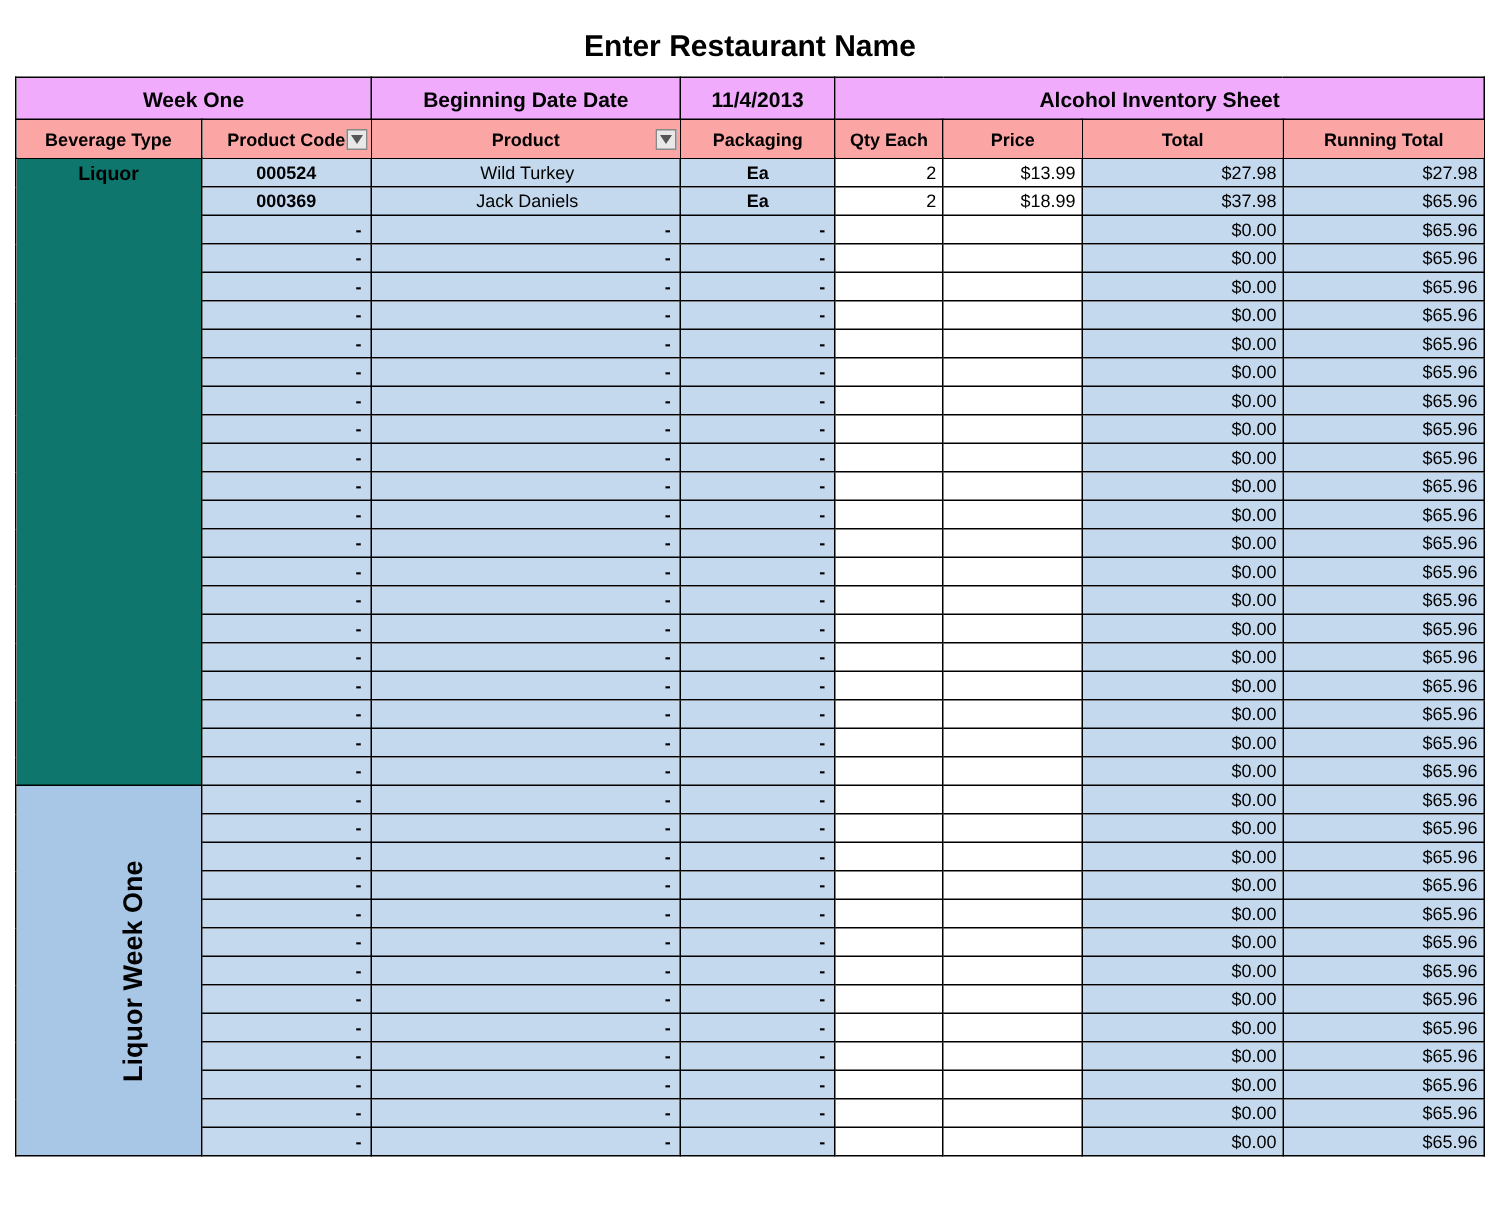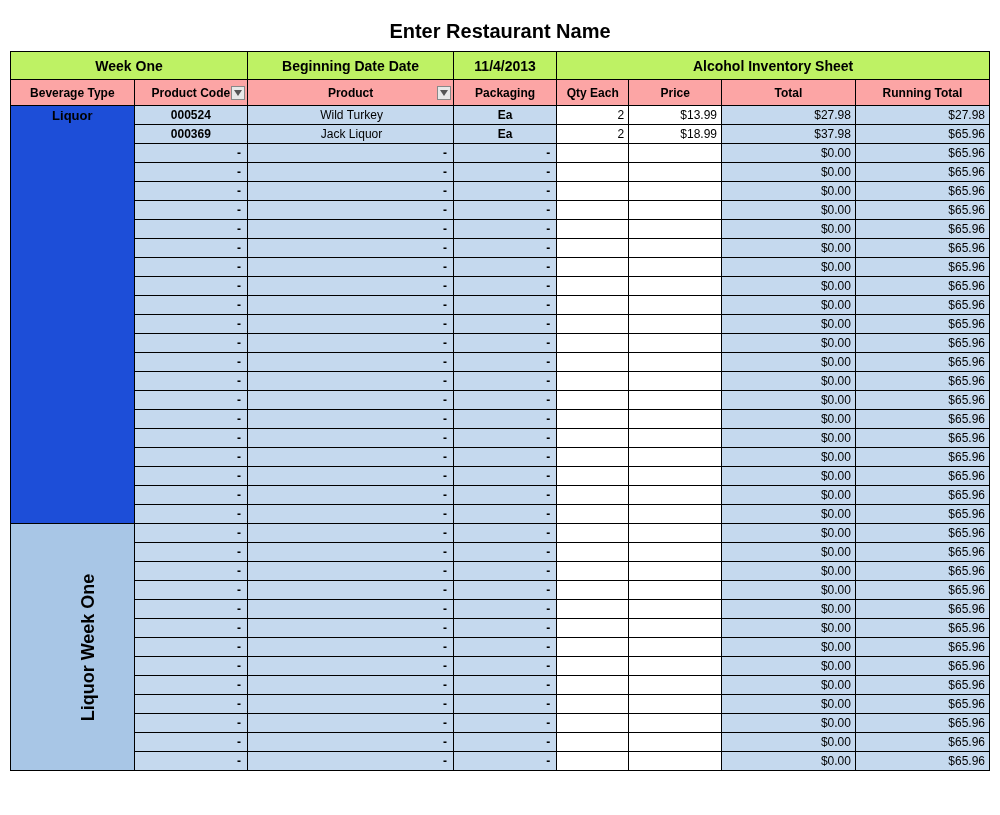--- a/index.html
+++ b/index.html
@@ -24,21 +24,21 @@
   }
   td, th {
     border: 1px solid #000;
     font-size: 12px;
     padding: 2px 4px;
     height: 19px;
     overflow: hidden;
     white-space: nowrap;
   }
   .hdr-dark {
-    background: #bef264;
+    background: #f0abfc;
     font-weight: bold;
     text-align: center;
     font-size: 14px;
     height: 28px;
   }
   .hdr-mid {
     background: #fca5a5;
     font-weight: bold;
     text-align: center;
     font-size: 12px;
@@ -51,21 +51,21 @@
   .col-pkg { width: 100px; }
   .col-qty { width: 70px; }
   .col-price { width: 90px; }
   .col-total { width: 130px; }
   .col-running { width: 130px; }
 
   .light { background: #c5d9ee; }
   .white { background: #ffffff; }
 
   .bev-label {
-    background: #1d4ed8;
+    background: #0f766e;
     text-align: center;
     font-weight: bold;
     font-size: 13px;
     vertical-align: top;
     padding-top: 2px;
   }
   .side-label {
     background: #a8c6e6;
     text-align: center;
     font-weight: bold;
@@ -168,21 +168,21 @@
         <td class="light code-cell">000524</td>
         <td class="light product-cell">Wild Turkey</td>
         <td class="light pkg-cell">Ea</td>
         <td class="white num-cell">2</td>
         <td class="white num-cell">$13.99</td>
         <td class="light num-cell">$27.98</td>
         <td class="light num-cell">$27.98</td>
       </tr>
       <tr>
         <td class="light code-cell">000369</td>
-        <td class="light product-cell">Jack Liquor</td>
+        <td class="light product-cell">Jack Daniels</td>
         <td class="light pkg-cell">Ea</td>
         <td class="white num-cell">2</td>
         <td class="white num-cell">$18.99</td>
         <td class="light num-cell">$37.98</td>
         <td class="light num-cell">$65.96</td>
       </tr>
       <tr>
         <td class="light dash-cell">-</td>
         <td class="light dash-cell">-</td>
         <td class="light dash-cell">-</td>

